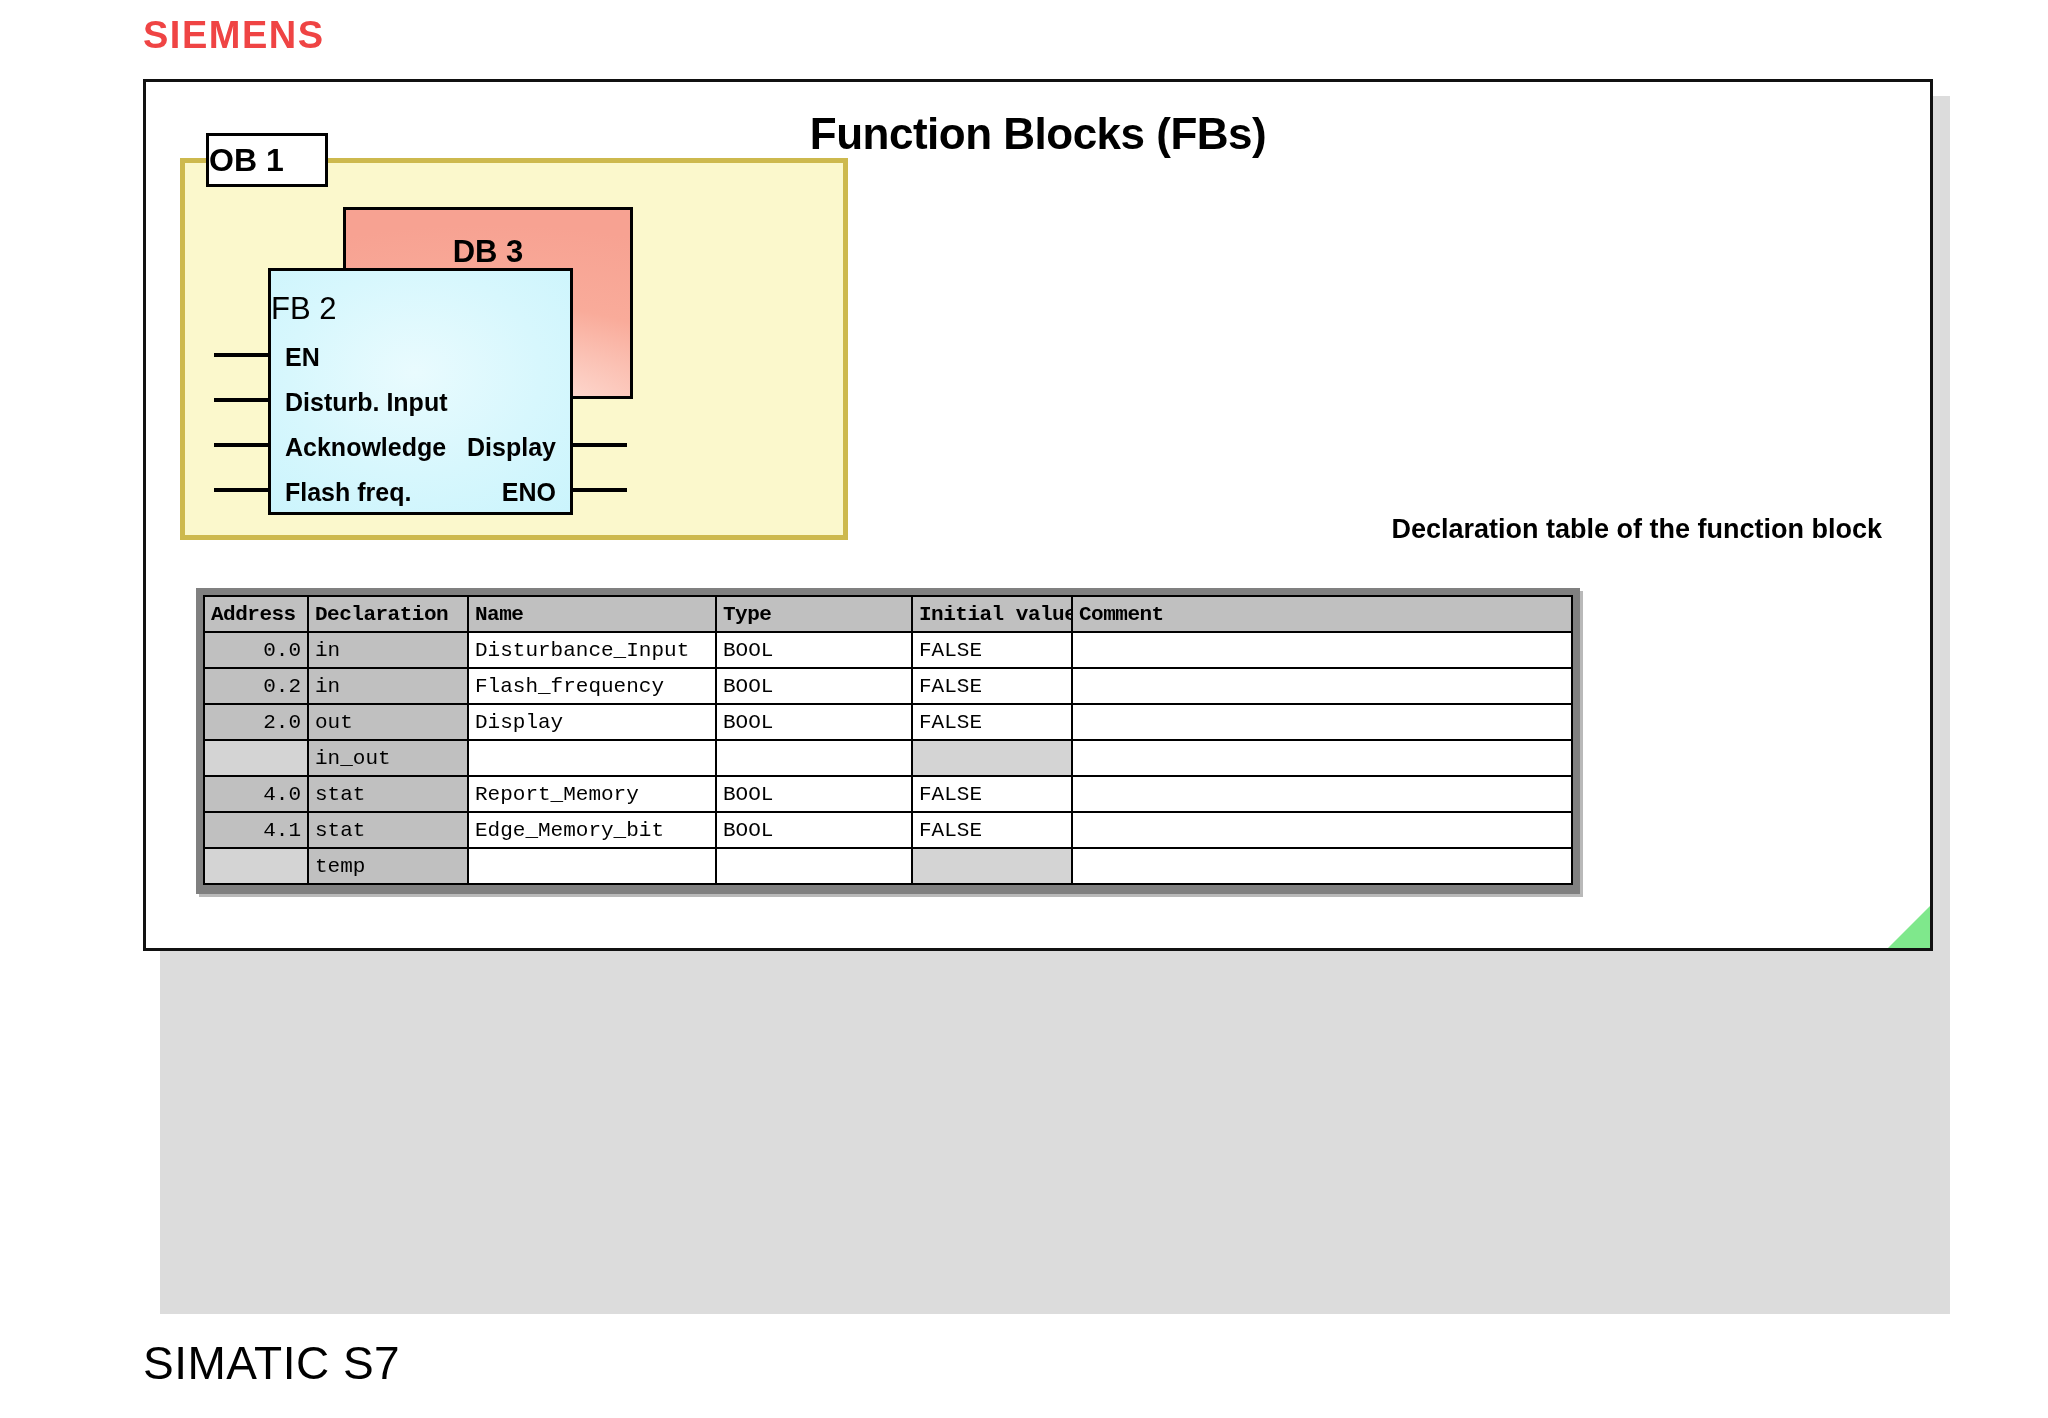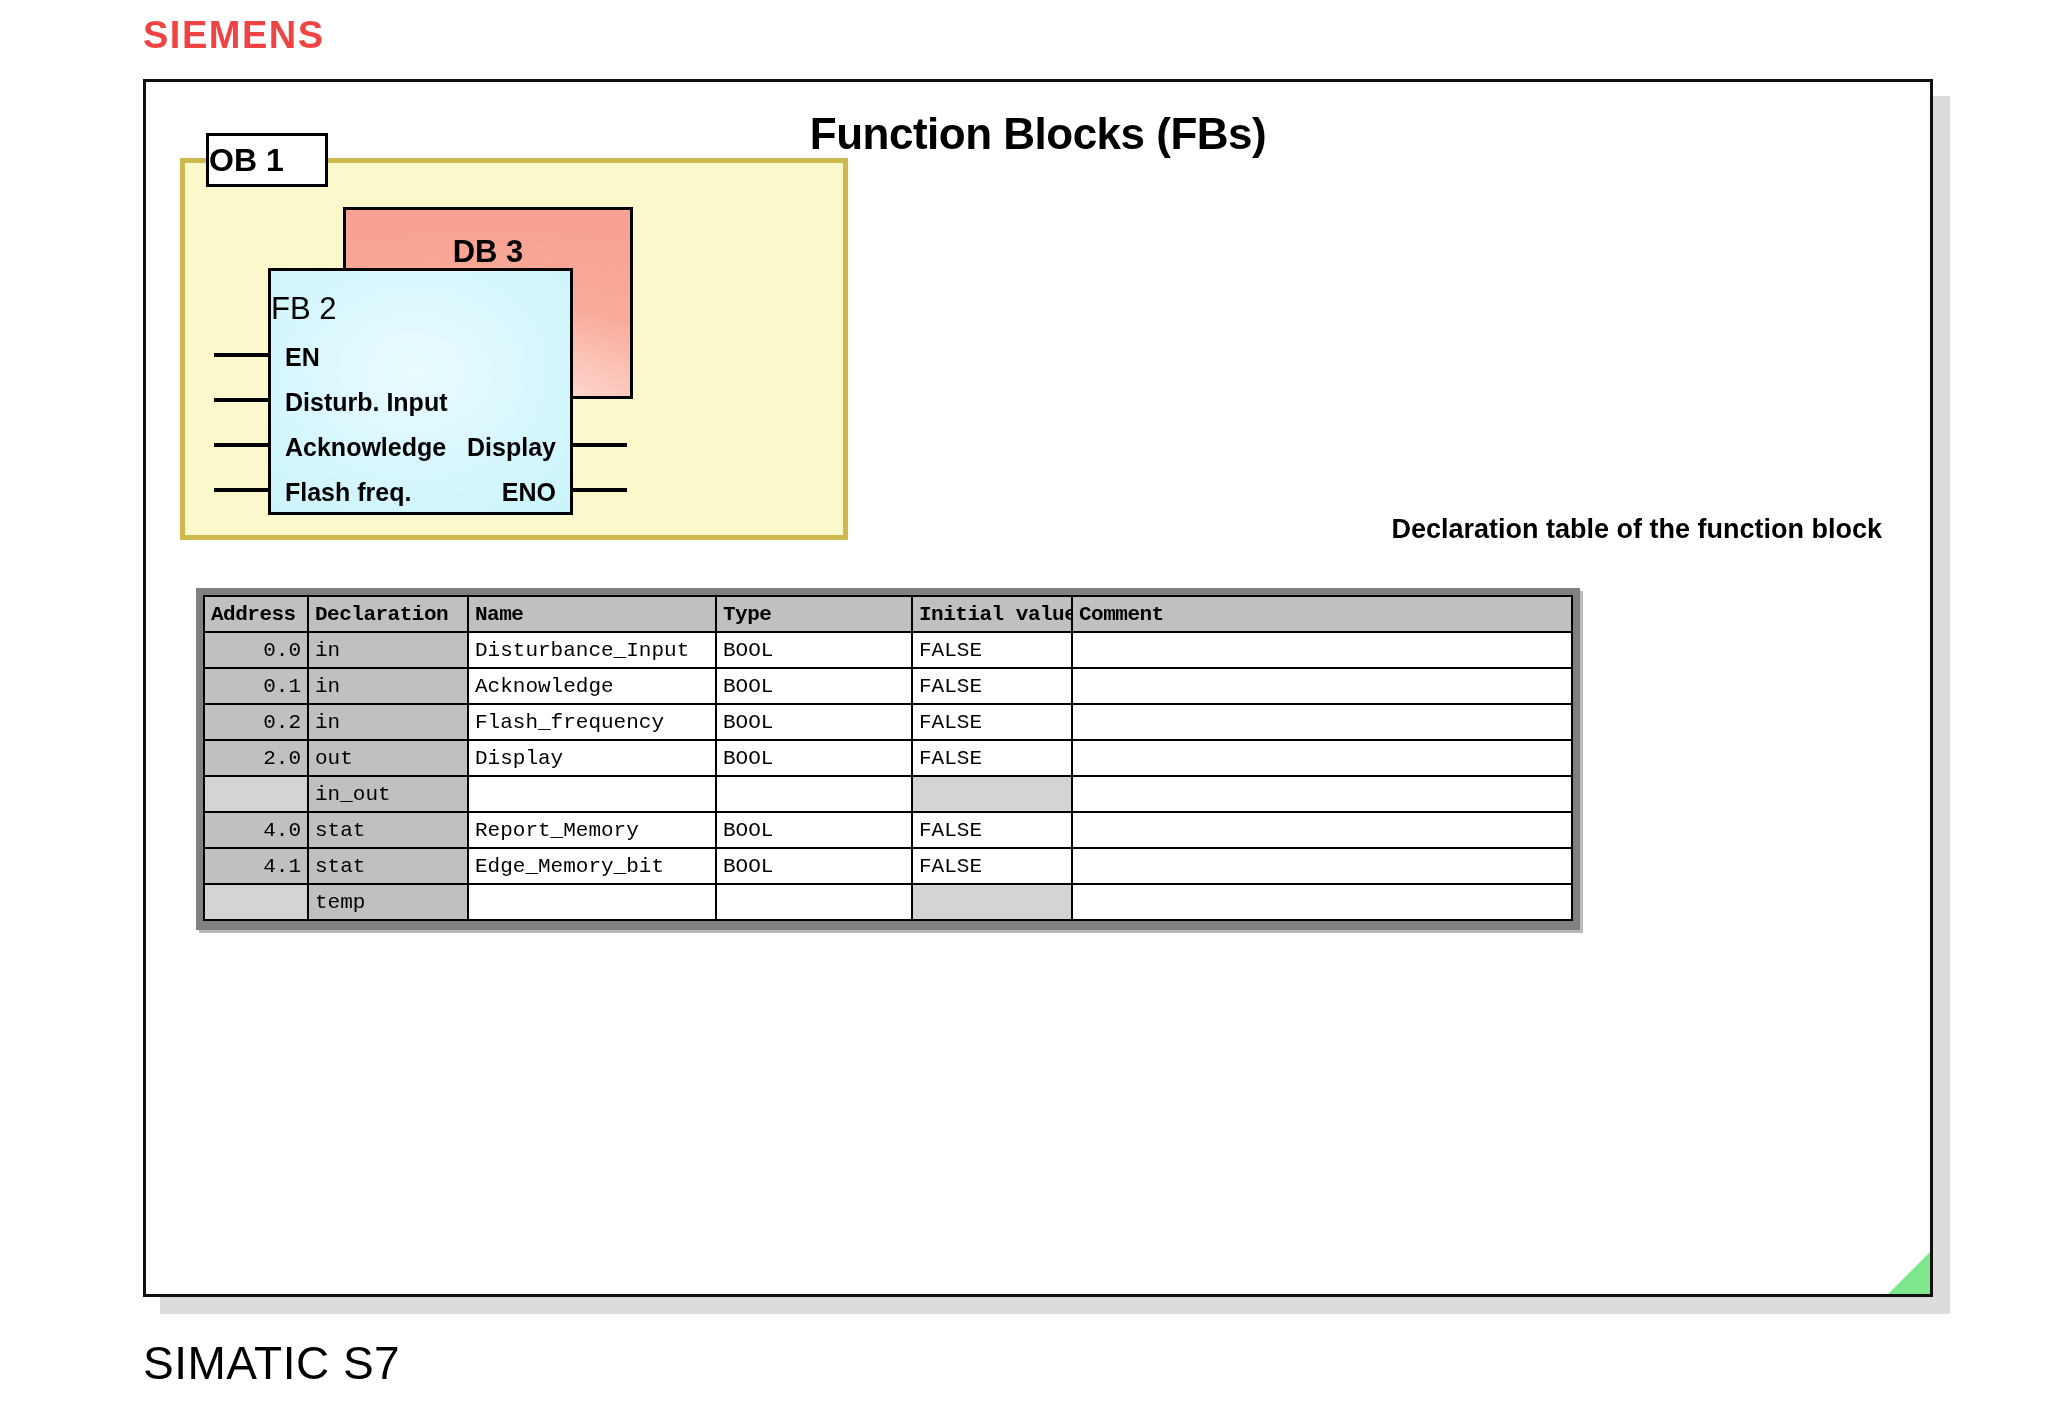--- a/index.html
+++ b/index.html
@@ -37,21 +37,21 @@
     top: 96px;
     width: 1790px;
     height: 1218px;
     background: #dcdcdc;
   }
   #slide {
     position: absolute;
     left: 143px;
     top: 79px;
     width: 1790px;
-    height: 1218px;
+    height: 872px;
     background: #ffffff;
     border: 3px solid #111111;
     box-sizing: border-box;
   }
   #slide-corner-triangle {
     position: absolute;
     right: 0px;
     bottom: 0px;
     width: 0;
     height: 0;
@@ -335,28 +335,20 @@
       <tbody id="decl-table-body">
           <tr>
             <td class="c-address">0.0</td>
             <td class="c-declaration">in</td>
             <td class="c-name">Disturbance_Input</td>
             <td class="c-type">BOOL</td>
             <td class="c-initial">FALSE</td>
             <td class="c-comment"></td>
           </tr>
           <tr>
-            <td class="c-address">0.1</td>
-            <td class="c-declaration">in</td>
-            <td class="c-name">Acknowledge</td>
-            <td class="c-type">BOOL</td>
-            <td class="c-initial">FALSE</td>
-            <td class="c-comment"></td>
-          </tr>
-          <tr>
             <td class="c-address">0.2</td>
             <td class="c-declaration">in</td>
             <td class="c-name">Flash_frequency</td>
             <td class="c-type">BOOL</td>
             <td class="c-initial">FALSE</td>
             <td class="c-comment"></td>
           </tr>
           <tr>
             <td class="c-address">2.0</td>
             <td class="c-declaration">out</td>

